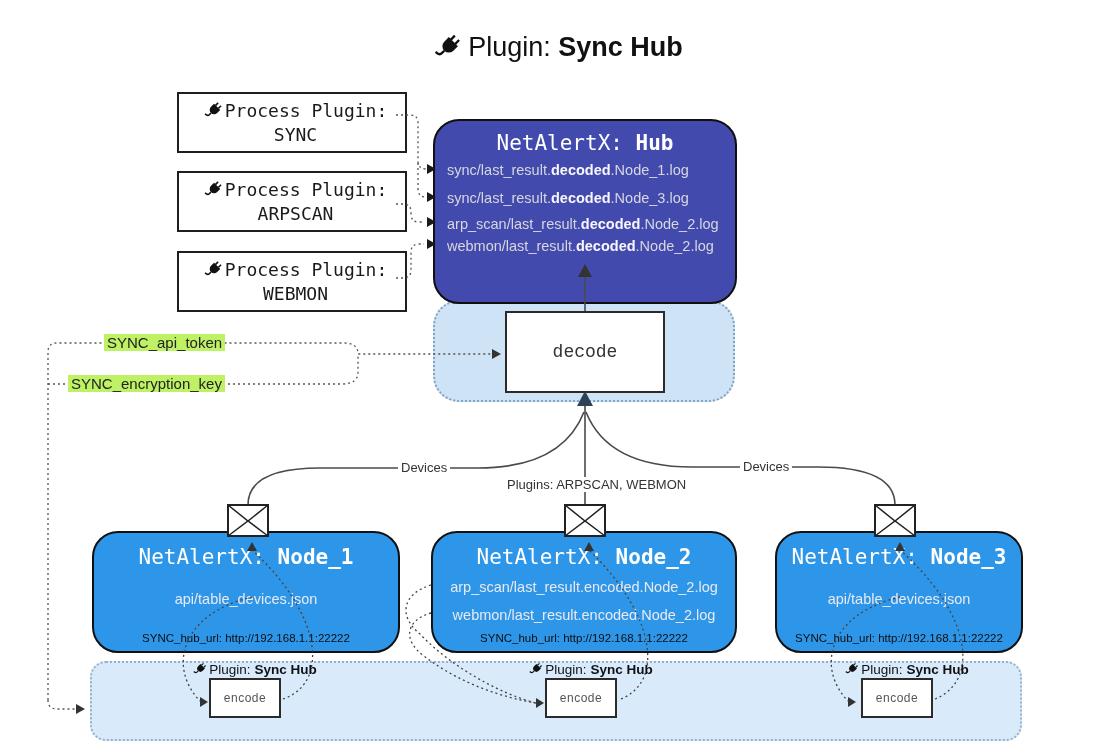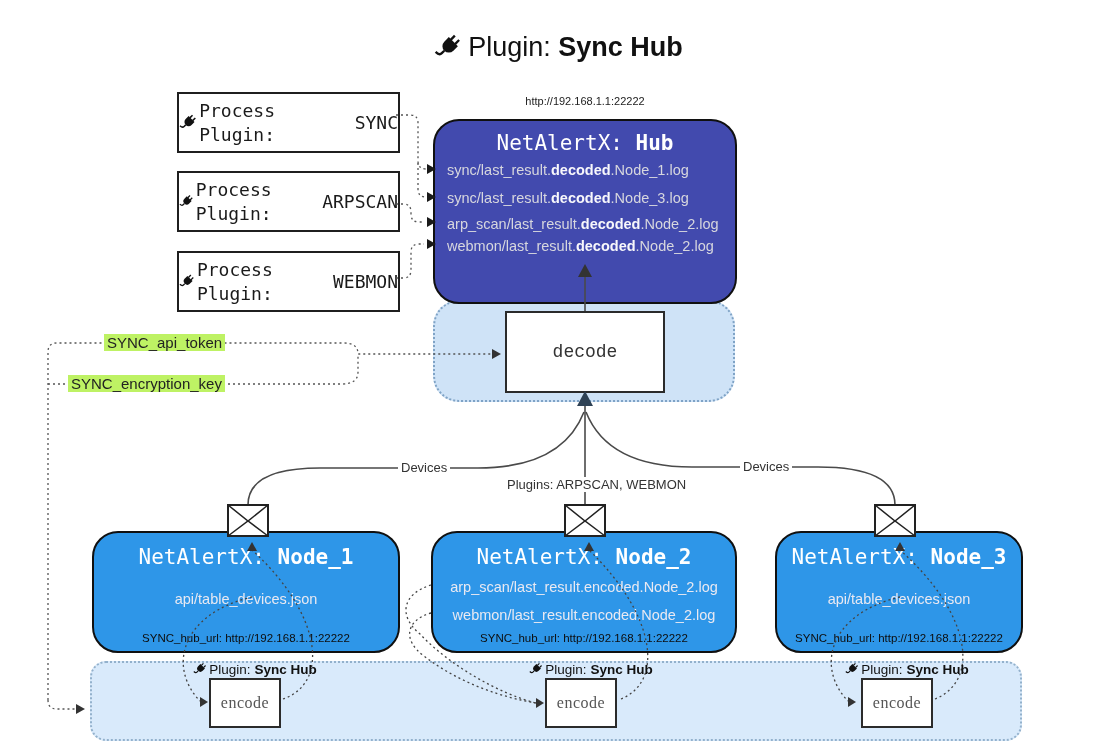--- a/index.html
+++ b/index.html
@@ -12,22 +12,22 @@
   svg.connectors{position:absolute;left:0;top:0;z-index:5;pointer-events:none;}
 
   
   .main-title{position:absolute;left:0;top:16px;width:100%;text-align:center;
     font-size:27px;color:#111;z-index:2;}
   .main-title .bold{font-weight:bold;}
   .main-title svg{vertical-align:-5px;margin-right:6px;}
 
   
   .proc-box{position:absolute;left:177px;width:219px;height:57px;background:#fff;
-    border:2px solid #1f1f1f;z-index:2;display:flex;flex-direction:row;
-    align-items:center;justify-content:center;font-size:18px;line-height:24px;}
+    border:2px solid #1f1f1f;z-index:2;display:flex;flex-direction:column;
+    align-items:center;justify-content:center;font-size:18px;line-height:24px;padding-left:7px;}
   .proc-box .l1{display:flex;align-items:center;gap:2px;}
 
   
   .hub-url{position:absolute;left:433px;top:79px;width:304px;text-align:center;
     font-size:11px;color:#222;z-index:2;}
   .hub{position:absolute;left:433px;top:103px;width:304px;height:185px;
     background:var(--hub_fill,#424aae);border:2px solid #101010;border-radius:26px;
     z-index:2;box-sizing:border-box;}
   .hub-title{position:absolute;left:0;top:10px;width:100%;text-align:center;
     font-size:21px;color:#ffffff;}
@@ -59,24 +59,24 @@
   .node-file{position:absolute;left:0;width:100%;text-align:center;font-size:14.5px;
     color:#e9e9f2;white-space:nowrap;}
   .node-url{position:absolute;left:0;bottom:7px;width:100%;text-align:center;
     font-size:11.5px;color:#0d0d0d;white-space:nowrap;}
   .envelope{position:absolute;top:488px;z-index:6;}
 
   
   .band{position:absolute;left:90px;top:645px;width:932px;height:80px;
     background:var(--band_fill,#d9eafb);border:2px dotted #93b1cc;border-radius:16px;
     z-index:1;box-sizing:border-box;}
-  .encode-box{position:absolute;top:662px;width:72px;height:50px;background:#fff;
+  .encode-box{position:absolute;top:662px;width:72px;height:40px;background:#fff;
     border:2px solid #2b2b2b;z-index:2;display:flex;align-items:center;justify-content:center;
-    font-size:16px;letter-spacing:0.5px;color:#555;box-sizing:border-box;
-    font-family:Liberation Serif, serif;}
+    font-size:12px;letter-spacing:0.5px;color:#555;box-sizing:border-box;
+    font-family:Liberation Sans, sans-serif;}
   .band-label{position:absolute;top:646px;width:180px;text-align:center;z-index:6;
     font-size:13.5px;color:#111;white-space:nowrap;}
   .band-label .bold{font-weight:bold;}
   .band-label svg{vertical-align:-2px;margin-right:2px;}
 </style>
 </head>
 <body>
 
 <div class="canvas">
 
@@ -179,21 +179,20 @@
             <rect x="13.5" y="1" width="2" height="5" fill="#111"></rect>
             <path d="M6.5,5.5 h11 v5.5 a5.5,5.5 0 0 1 -5.5,5.5 a5.5,5.5 0 0 1 -5.5,-5.5 z" fill="#111"></path>
             <path d="M12,16.5 v3 q0,3 -4.5,3" stroke="#111" stroke-width="2" fill="none"></path>
           </g>
         </svg>
       <span>Process Plugin:</span>
       </span>
     <span>WEBMON</span>
   </div>
 
-  <div class="hub-url">http://192.168.1.1:22222</div>
   <div class="hub">
     <div class="hub-title mono">
       <span>NetAlertX:</span>
       <span class="bold">Hub</span>
     </div>
     <div class="hub-log" style="top:41px"><span>sync/last_result.</span><span class="bold">decoded</span><span>.Node_1.log</span></div>
     <div class="hub-log" style="top:69px"><span>sync/last_result.</span><span class="bold">decoded</span><span>.Node_3.log</span></div>
     <div class="hub-log" style="top:95px"><span>arp_scan/last_result.</span><span class="bold">decoded</span><span>.Node_2.log</span></div>
     <div class="hub-log" style="top:117px"><span>webmon/last_result.</span><span class="bold">decoded</span><span>.Node_2.log</span></div>
   </div>

